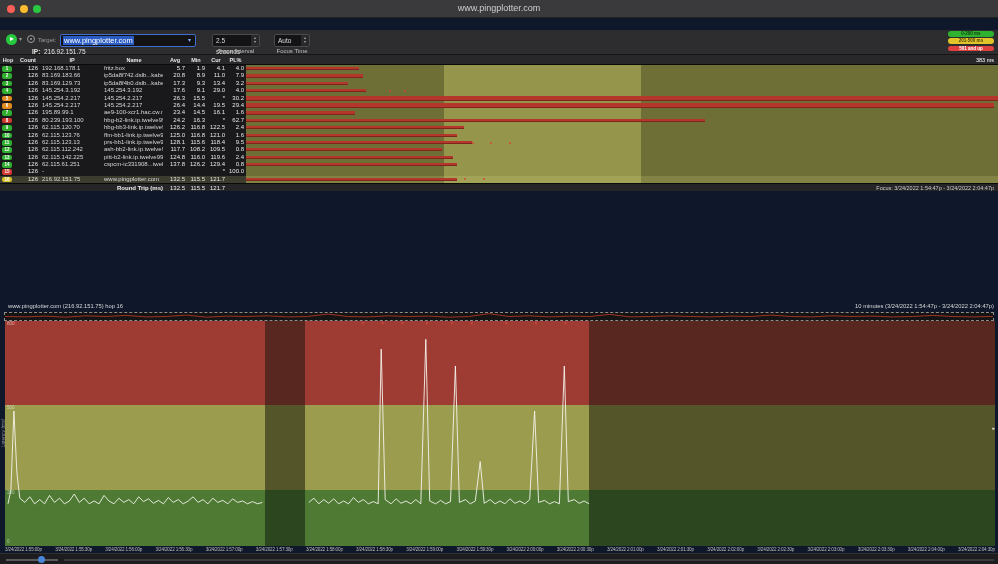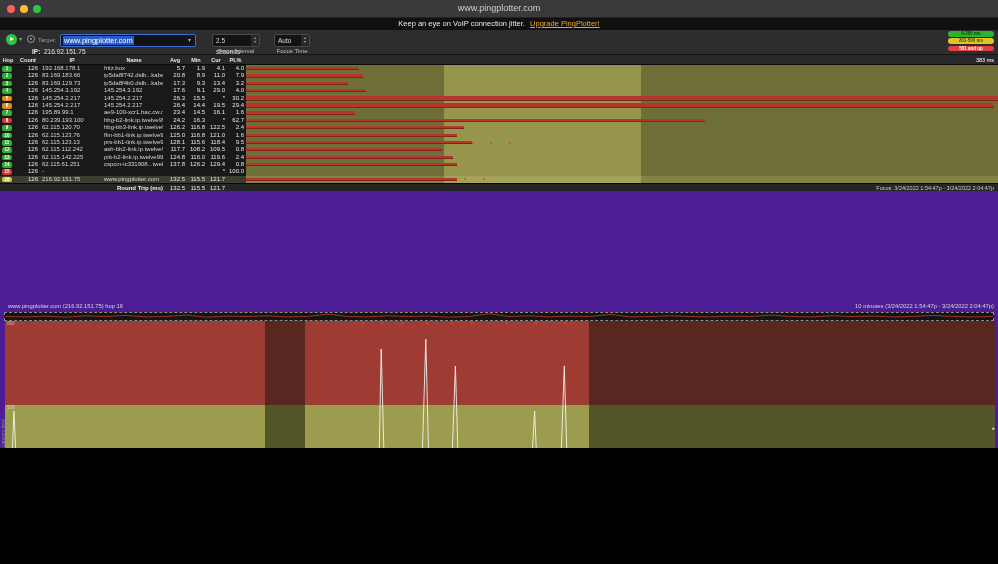--- a/index.html
+++ b/index.html
@@ -1,17 +1,17 @@
 <!DOCTYPE html>
 <html><head>
 <meta charset="utf-8">
 <style>
   html,body{margin:0;padding:0;background:#000;}
   *{box-sizing:border-box;}
-  .app{position:relative;width:998px;height:448px;background:#4c1d95;overflow:hidden;
+  .app{position:relative;width:998px;height:564px;background:#0f172a;overflow:hidden;
        font-family:"Liberation Sans",sans-serif;color:#ddd;}
 
   
   .titlebar{position:absolute;top:0;left:0;right:0;height:18px;background:#3a3a3c;
             border-bottom:1px solid #222;}
   .lights{position:absolute;left:7px;top:5px;display:flex;gap:5px;}
   .light{width:8px;height:8px;border-radius:50%;display:inline-block;}
   .light.red{background:#ff5f57;} .light.yellow{background:#febc2e;} .light.green{background:#28c840;}
   .win-title{position:absolute;left:0;right:0;top:3px;text-align:center;font-size:9px;color:#cfcfcf;}
 
@@ -113,24 +113,20 @@
 
   <div class="titlebar">
     <div class="lights">
       <span class="light red"></span>
       <span class="light yellow"></span>
       <span class="light green"></span>
     </div>
     <div class="win-title">www.pingplotter.com</div>
   </div>
 
-  <div class="promo">
-    <span>Keep an eye on VoIP connection jitter.</span>
-    <a class="promo-link">Upgrade PingPlotter!</a>
-  </div>
 
   <div class="toolbar">
     <div class="play">
         <span class="play-tri"></span>
       </div>
     <span class="tb-caret">▾</span>
     <div class="target-icon"></div>
     <span class="tb-label" style="left:38px">Target:</span>
     <div class="target-input">
       <span class="sel-text">www.pingplotter.com</span>

